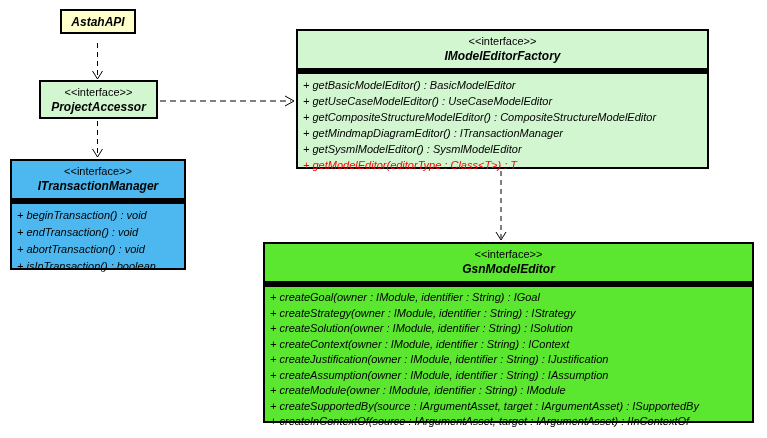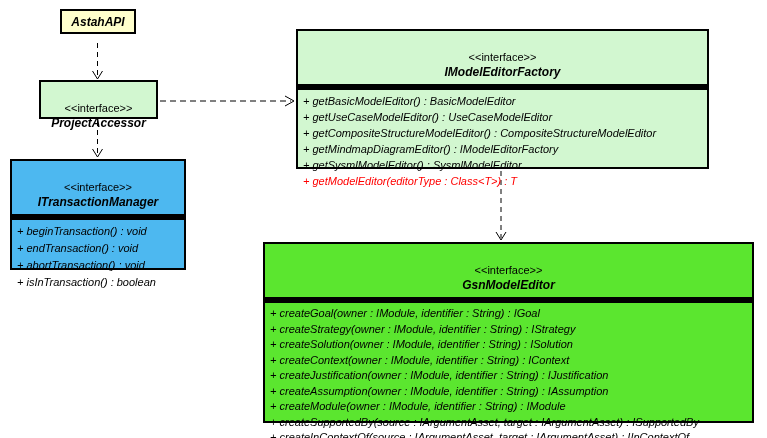--- a/index.html
+++ b/index.html
@@ -14,21 +14,21 @@
   .connectors {
     position: absolute;
     left: 0; top: 0;
     pointer-events: none;
   }
   .uml-box {
     position: absolute;
     border: 2px solid #000000;
     box-sizing: border-box;
   }
-  .uml-header { text-align: center; padding-top: 20px; }
+  .uml-header { text-align: center; padding-top: 4px; }
   .stereotype {
     display: block;
     font-size: 11px;
     line-height: 13px;
     color: #000000;
   }
   .class-name {
     display: block;
     font-size: 12px;
     line-height: 16px;
@@ -127,21 +127,21 @@
 
   <div class="uml-box" id="box-factory">
     <div class="uml-header">
       <span class="stereotype">&lt;&lt;interface&gt;&gt;</span>
       <span class="class-name">IModelEditorFactory</span>
     </div>
     <div class="methods">
         <div class="method">+ getBasicModelEditor() : BasicModelEditor</div>
         <div class="method">+ getUseCaseModelEditor() : UseCaseModelEditor</div>
         <div class="method">+ getCompositeStructureModelEditor() : CompositeStructureModelEditor</div>
-        <div class="method">+ getMindmapDiagramEditor() : IModelEditorFactory</div>
+        <div class="method">+ getMindmapDiagramEditor() : ITransactionManager</div>
         <div class="method">+ getSysmlModelEditor() : SysmlModelEditor</div>
         <div class="method" style="color: rgb(255, 0, 0);">+ getModelEditor(editorType : Class&lt;T&gt;) : T</div>
       </div>
   </div>
 
   <div class="uml-box" id="box-gsn">
     <div class="uml-header">
       <span class="stereotype">&lt;&lt;interface&gt;&gt;</span>
       <span class="class-name">GsnModelEditor</span>
     </div>

